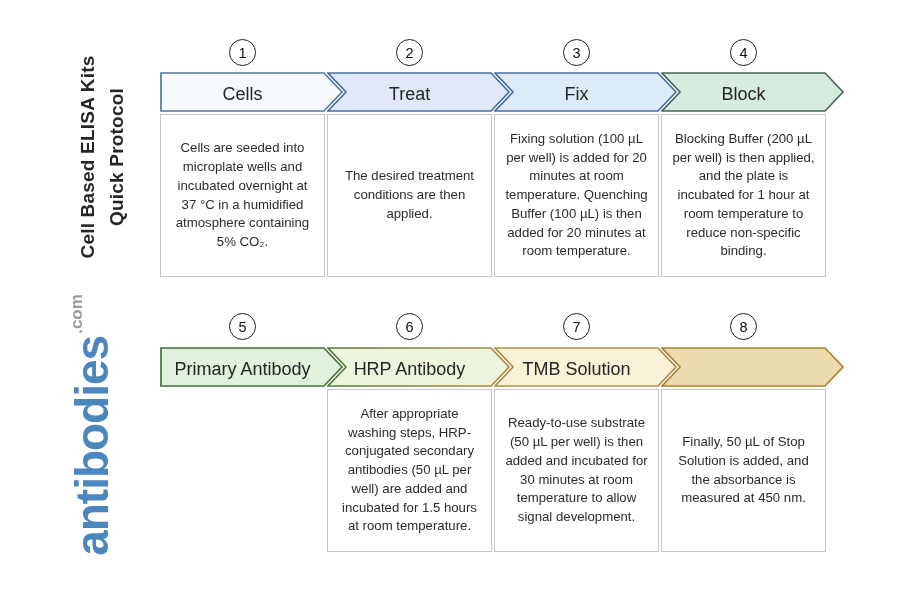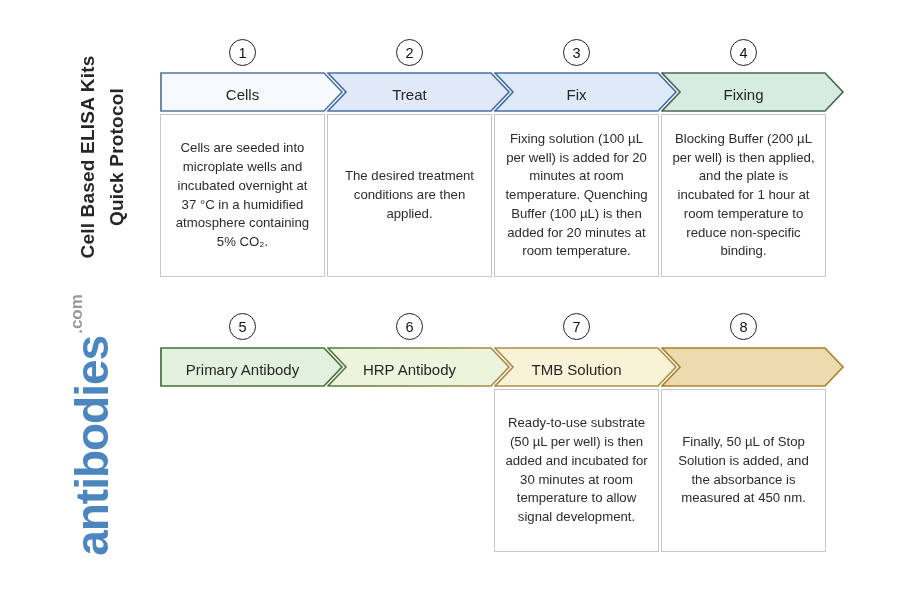--- a/index.html
+++ b/index.html
@@ -32,21 +32,21 @@
   .circle-wrap{width:165px;display:flex;justify-content:center;}
   .circle{
     width:27px;height:27px;border:1.7px solid #1f1f1f;border-radius:50%;
     background:#fff;display:flex;align-items:center;justify-content:center;
     font-size:14.5px;color:#111;box-sizing:border-box;
   }
 
   svg.arrow{display:block;}
   .arrow-label{
     width:165px;height:44px;display:flex;align-items:center;justify-content:center;
-    font-size:15px;color:#262626;pointer-events:none;
+    font-size:18px;color:#262626;pointer-events:none;
   }
 
   .box{
     width:165px;height:163px;box-sizing:border-box;
     border:1.6px solid #c6c6c6;background:#fff;
     display:flex;align-items:center;justify-content:center;
     padding:6px 9px;
   }
   .box p{
     margin:0;font-size:13.2px;line-height:1.42;text-align:center;color:#2c2c2c;
@@ -91,21 +91,21 @@
     <svg class="u arr-r1 col2 arrow" width="185" height="40">
       <path d="M1,1 H164 L182,20 L164,39 H1 L19,20 Z" stroke-width="1.7" fill="#ddeaf7" stroke="#4a6fa5"></path>
     </svg>
     <svg class="u arr-r1 col3 arrow" width="185" height="40">
       <path d="M1,1 H164 L182,20 L164,39 H1 L19,20 Z" stroke-width="1.7" fill="#d5ecdf" stroke="#4a665c"></path>
     </svg>
 
     <div class="u arr-r1 col0 arrow-label">Cells</div>
     <div class="u arr-r1 col1 arrow-label">Treat</div>
     <div class="u arr-r1 col2 arrow-label">Fix</div>
-    <div class="u arr-r1 col3 arrow-label">Fixing</div>
+    <div class="u arr-r1 col3 arrow-label">Block</div>
 
     <div class="u box-r1 col0 box">
       <p>Cells are seeded into microplate wells and incubated overnight at 37 °C in a humidified atmosphere containing 5% CO₂.</p>
     </div>
     <div class="u box-r1 col1 box">
       <p>The desired treatment conditions are then applied.</p>
     </div>
     <div class="u box-r1 col2 box">
       <p>Fixing solution (100 µL per well) is added for 20 minutes at room temperature. Quenching Buffer (100 µL) is then added for 20 minutes at room temperature.</p>
     </div>
@@ -142,20 +142,23 @@
       <path d="M1,1 H164 L182,20 L164,39 H1 L19,20 Z" stroke-width="1.7" fill="#f8f3d7" stroke="#b08d4a"></path>
     </svg>
     <svg class="u arr-r2 col3 arrow" width="185" height="40">
       <path d="M1,1 H164 L182,20 L164,39 H1 L19,20 Z" stroke-width="1.7" fill="#ecdbae" stroke="#a8842e"></path>
     </svg>
 
     <div class="u arr-r2 col1 arrow-label">HRP Antibody</div>
     <div class="u arr-r2 col0 arrow-label">Primary Antibody</div>
     <div class="u arr-r2 col2 arrow-label">TMB Solution</div>
 
+    <div class="u box-r2 col1 box">
+      <p>After appropriate washing steps, HRP-conjugated secondary antibodies (50 µL per well) are added and incubated for 1.5 hours at room temperature.</p>
+    </div>
     <div class="u box-r2 col2 box">
       <p>Ready-to-use substrate (50 µL per well) is then added and incubated for 30 minutes at room temperature to allow signal development.</p>
     </div>
     <div class="u box-r2 col3 box">
       <p>Finally, 50 µL of Stop Solution is added, and the absorbance is measured at 450 nm.</p>
     </div>
 
   </div>
 </div>
 

